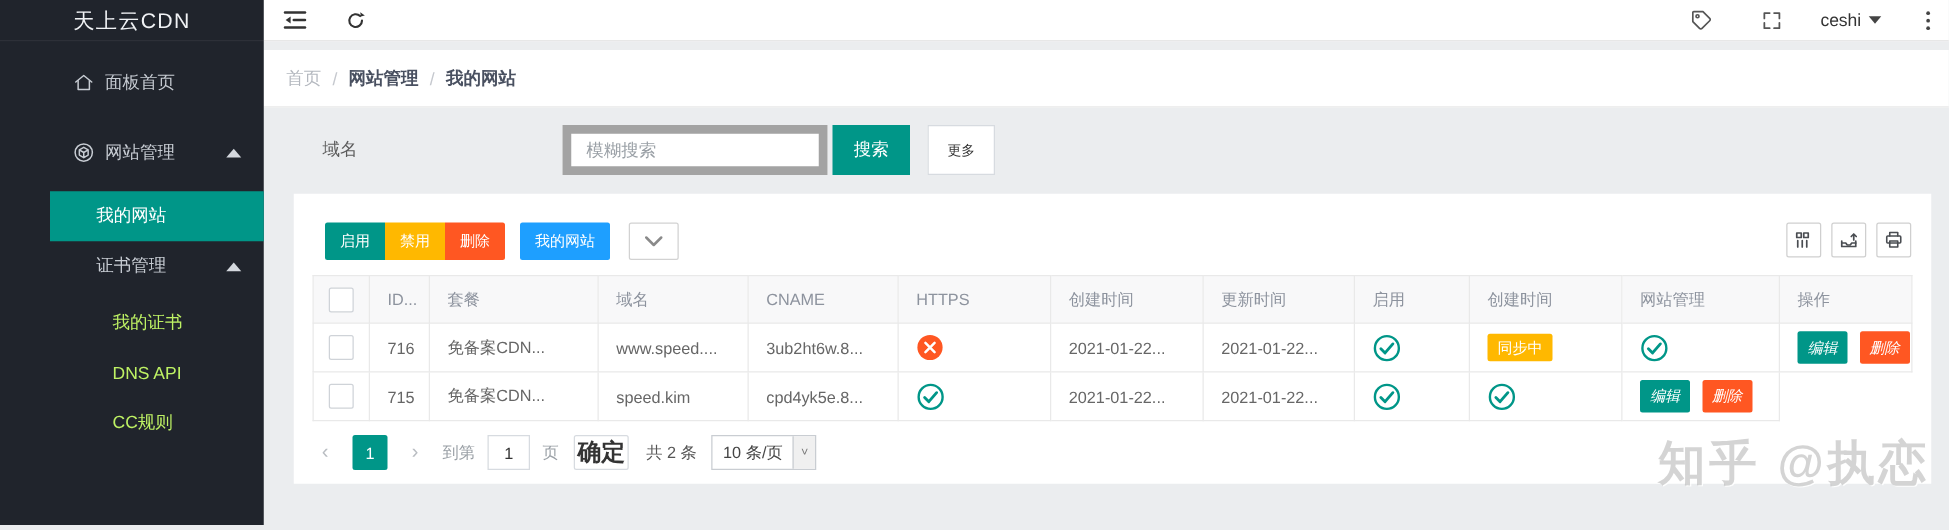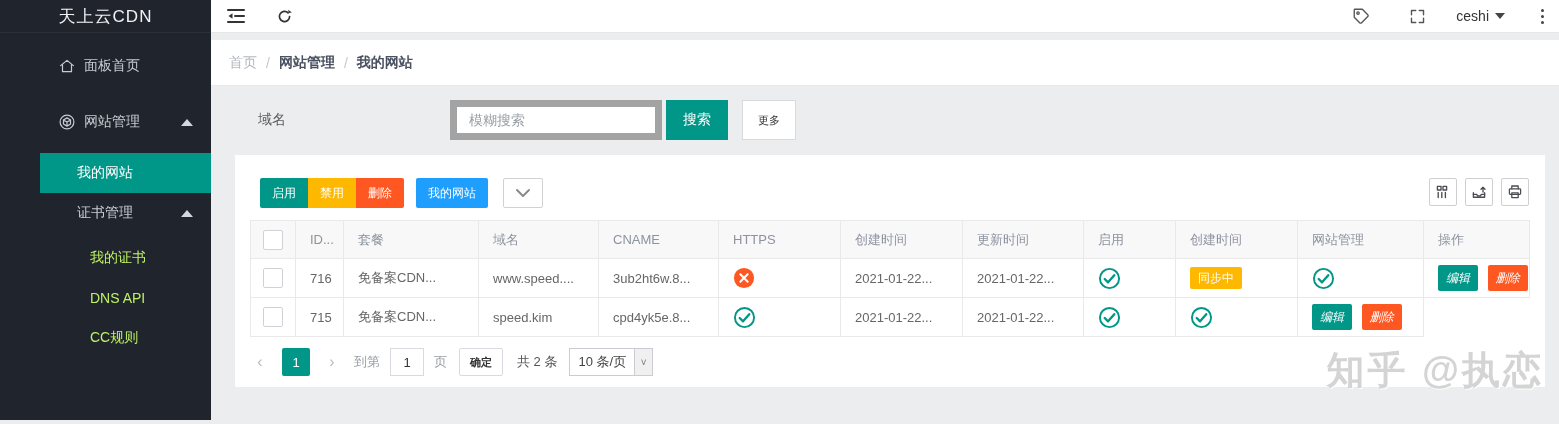--- a/index.html
+++ b/index.html
@@ -68,21 +68,21 @@
   .status-badge { display:inline-block; background:#FFB800; color:#fff; font-size:12px; padding:5px 8px; border-radius:2px; line-height:1; }
   .act-btn { display:inline-block; border:none; cursor:pointer; color:#fff; font-size:12px; height:26px; padding:0 8px; border-radius:2px; font-family:inherit;font-style:italic; }
   .act-edit{background:#009688; margin-right:6px;} .act-del{background:#FF5722;}
   .icon-cell svg { vertical-align:middle; }
   
   .pagination { display:flex; align-items:center; margin:10px 15px 0 15px; font-size:13px; color:#666; height:30px; }
   .pg-arrow { color:#b9bdc2; font-size:16px; width:20px; text-align:center; cursor:pointer; }
   .pg-current { width:28px; height:28px; background:#009688; color:#fff; display:flex; align-items:center; justify-content:center; border-radius:2px; margin:0 12px; font-size:13px; }
   .pg-goto-text { color:#9aa0a6; margin-left:12px; }
   .pg-input { width:34px; height:28px; border:1px solid #d7dbe0; text-align:center; margin:0 10px; font-size:13px; color:#333; outline:none; font-family:inherit; background:#fff;}
-  .pg-confirm { width:44px; height:28px; background:#fff; border:1px solid #d7dbe0; color:#333; font-weight:bold; font-size:11px; margin:0 14px 0 12px; border-radius:2px; }
+  .pg-confirm { width:44px; height:28px; background:#fff; border:1px solid #d7dbe0; color:#333; font-weight:bold; font-size:19px; margin:0 14px 0 12px; border-radius:2px; }
   .pg-total { color:#555; margin-right:12px; }
   .pg-select { display:flex; align-items:center; height:28px; border:1px solid #c9cdd2; background:#fff; cursor:pointer; }
   .pg-select .pg-sel-label { padding:0 8px; color:#444; }
   .pg-sel-arrow { width:18px; height:26px; background:#f0f0f0; border-left:1px solid #c9cdd2; display:flex; align-items:center; justify-content:center; color:#777; font-size:10px; }
   
   .watermark { position:absolute; right:16px; bottom:28px; font-size:38px; font-weight:bold; letter-spacing:3px;
                color:rgba(176,176,176,0.55); text-shadow:1px 1px 0 rgba(255,255,255,0.9); z-index:5; pointer-events:none; }
 </style>
 </head>
 <body>

